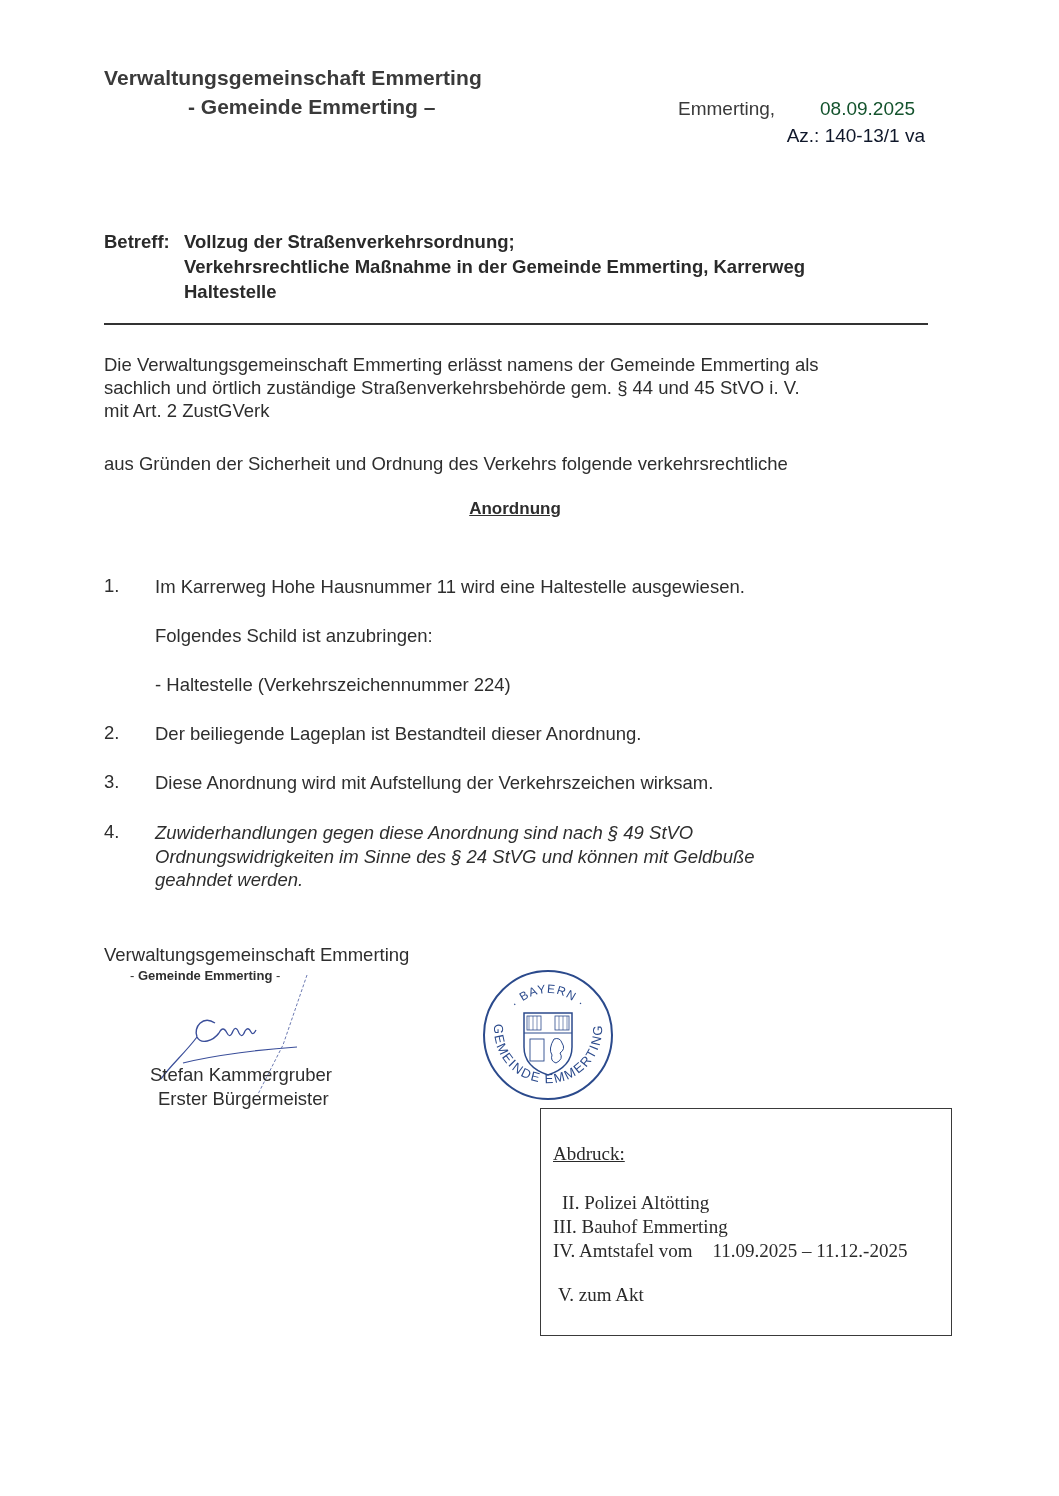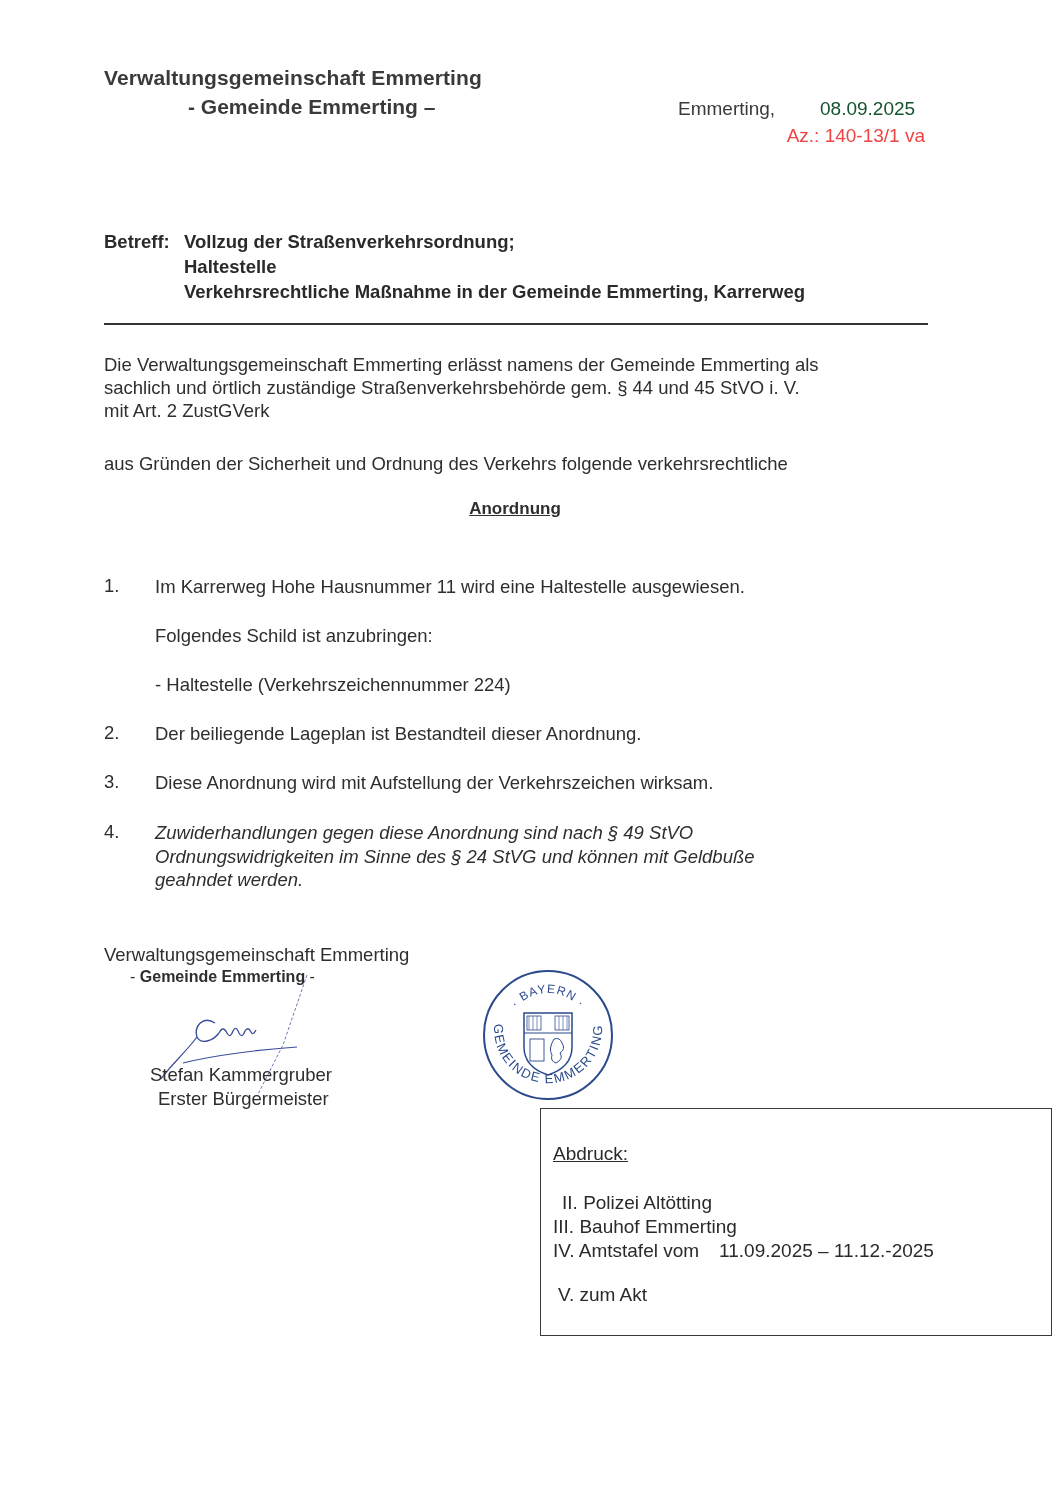--- a/index.html
+++ b/index.html
@@ -5,59 +5,59 @@
     html, body { margin: 0; padding: 0; background: #ffffff; }
     body {
       width: 1059px; height: 1496px; position: relative; overflow: hidden;
       font-family: "Liberation Sans", sans-serif; color: #2a2a2a;
     }
     .abs { position: absolute; white-space: nowrap; }
     .hdr-title { left: 104px; top: 66px; font-size: 21px; font-weight: bold; color: #3a3a3a; letter-spacing: 0.1px; }
     .hdr-sub { left: 188px; top: 95px; font-size: 21px; font-weight: bold; color: #3a3a3a; }
     .hdr-place { left: 678px; top: 98px; font-size: 19px; color: #3a3a3a; }
     .hdr-date { left: 820px; top: 98px; font-size: 19px; color: #14532d; }
-    .hdr-az { right: 134px; top: 125px; font-size: 19px; color: #ef4444; }
+    .hdr-az { right: 134px; top: 125px; font-size: 19px; color: #0f172a; }
 
     .subject { left: 104px; top: 229px; font-size: 18.5px; font-weight: bold; color: #2a2a2a; line-height: 25px; font-stretch: condensed; }
     .subject .lbl { display: inline-block; width: 80px; }
     .subject .cont { padding-left: 80px; }
     .rule { position: absolute; left: 104px; top: 323px; width: 824px; height: 2px; background: #333; }
 
     .para { left: 104px; font-size: 18.5px; line-height: 23px; color: #2e2e2e; }
     .heading { left: 0; width: 1030px; top: 499px; text-align: center; font-size: 17px; font-weight: bold; text-decoration: underline; color: #2e2e2e; }
 
     .num { left: 104px; font-size: 18.5px; color: #2e2e2e; }
     .item { left: 155px; font-size: 18.5px; line-height: 23.5px; color: #2e2e2e; }
 
     .sig-org { left: 104px; top: 944px; font-size: 18.5px; color: #2e2e2e; }
-    .sig-sub { left: 130px; top: 968px; font-size: 16px; color: #2e2e2e; }
+    .sig-sub { left: 130px; top: 968px; font-size: 13px; color: #2e2e2e; }
     .sig-sub b { font-weight: bold; }
     .sig-name { left: 150px; top: 1064px; font-size: 18.5px; color: #2e2e2e; }
     .sig-role { left: 158px; top: 1088px; font-size: 18.5px; color: #2e2e2e; }
     .signature { position: absolute; left: 155px; top: 975px; width: 180px; height: 120px; }
 
     .seal { position: absolute; left: 480px; top: 967px; width: 136px; height: 136px; }
 
-    .copy-box { position: absolute; left: 540px; top: 1108px; width: 512px; height: 228px; border: 1.5px solid #3a3a3a; box-sizing: border-box; }
+    .copy-box { position: absolute; left: 540px; top: 1108px; width: 412px; height: 228px; border: 1.5px solid #3a3a3a; box-sizing: border-box; font-family: Liberation Serif, serif; }
     .copy-title { position: absolute; left: 12px; top: 34px; font-size: 19px; text-decoration: underline; color: #2a2a2a; }
     .copy-line { position: absolute; font-size: 19px; color: #2a2a2a; white-space: nowrap; }
   </style>
 </head>
 <body>
 
 <div class="abs hdr-title">Verwaltungsgemeinschaft Emmerting</div>
 <div class="abs hdr-sub">- Gemeinde Emmerting –</div>
 <div class="abs hdr-place">Emmerting,</div>
 <div class="abs hdr-date">08.09.2025</div>
 <div class="abs hdr-az">Az.: 140-13/1 va</div>
 
 <div class="abs subject">
   <div><span class="lbl">Betreff:</span><span>Vollzug der Straßenverkehrsordnung;</span></div>
+  <div class="cont">Verkehrsrechtliche Maßnahme in der Gemeinde Emmerting, Karrerweg</div>
   <div class="cont">Haltestelle</div>
-  <div class="cont">Verkehrsrechtliche Maßnahme in der Gemeinde Emmerting, Karrerweg</div>
 </div>
 <div class="rule"></div>
 
 <div class="abs para" style="top:353px;">
   <div>Die Verwaltungsgemeinschaft Emmerting erlässt namens der Gemeinde Emmerting als</div>
   <div>sachlich und örtlich zuständige Straßenverkehrsbehörde gem. § 44 und 45 StVO i. V.</div>
   <div>mit Art. 2 ZustGVerk</div>
 </div>
 <div class="abs para" style="top:452px;">aus Gründen der Sicherheit und Ordnung des Verkehrs folgende verkehrsrechtliche</div>
 

